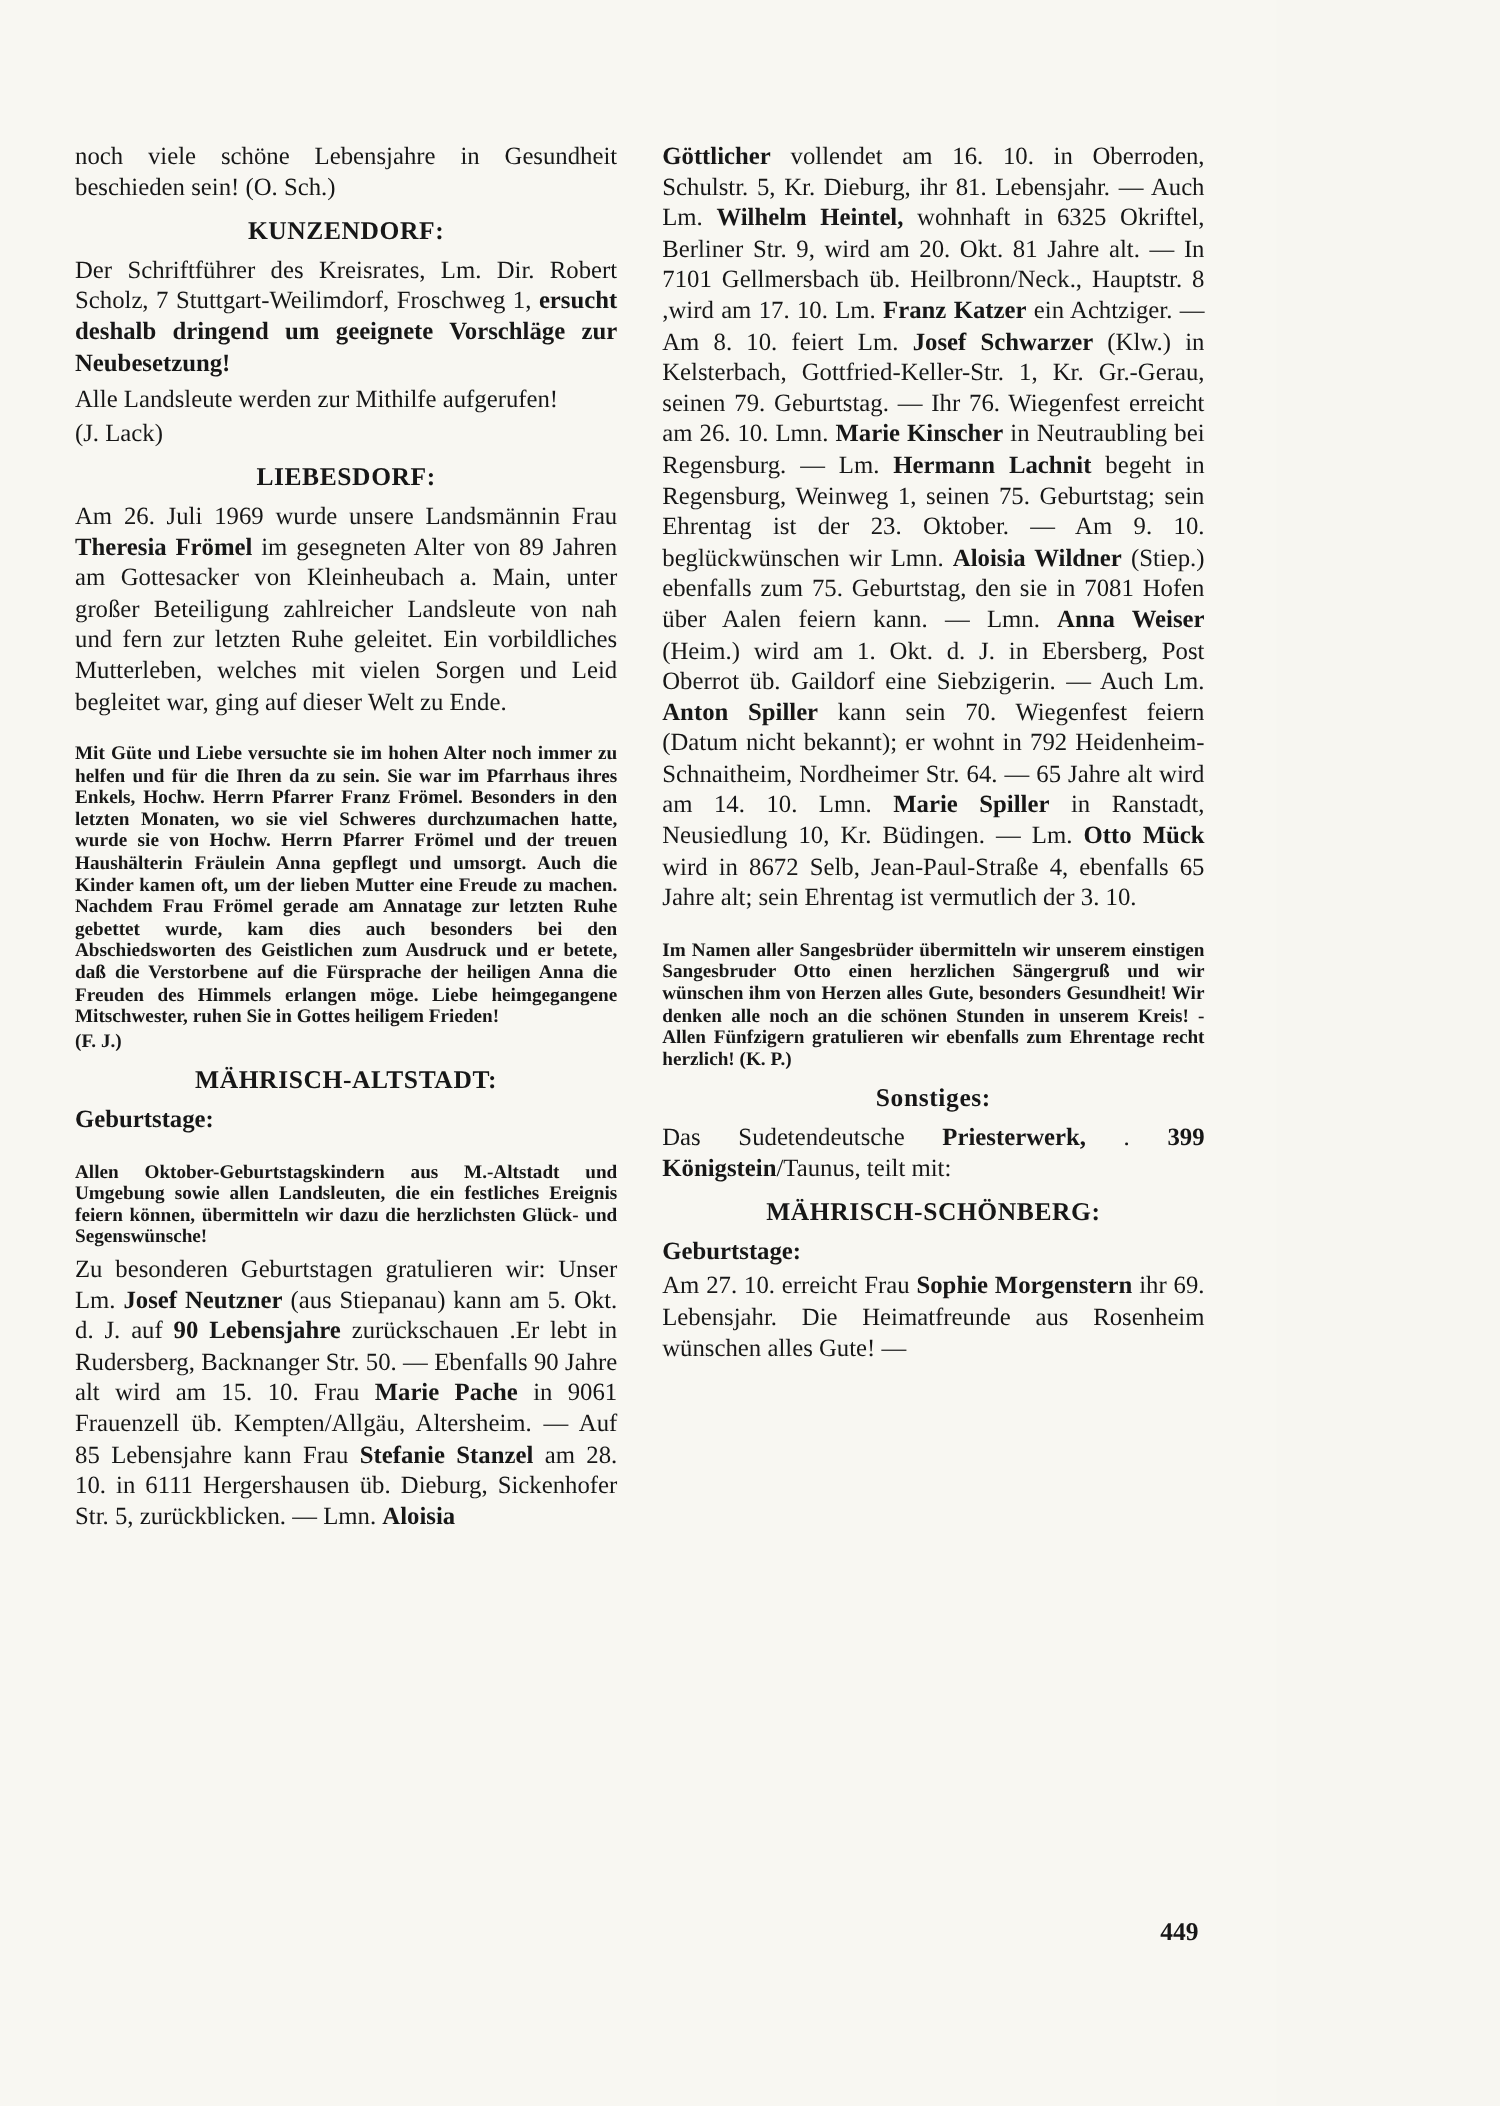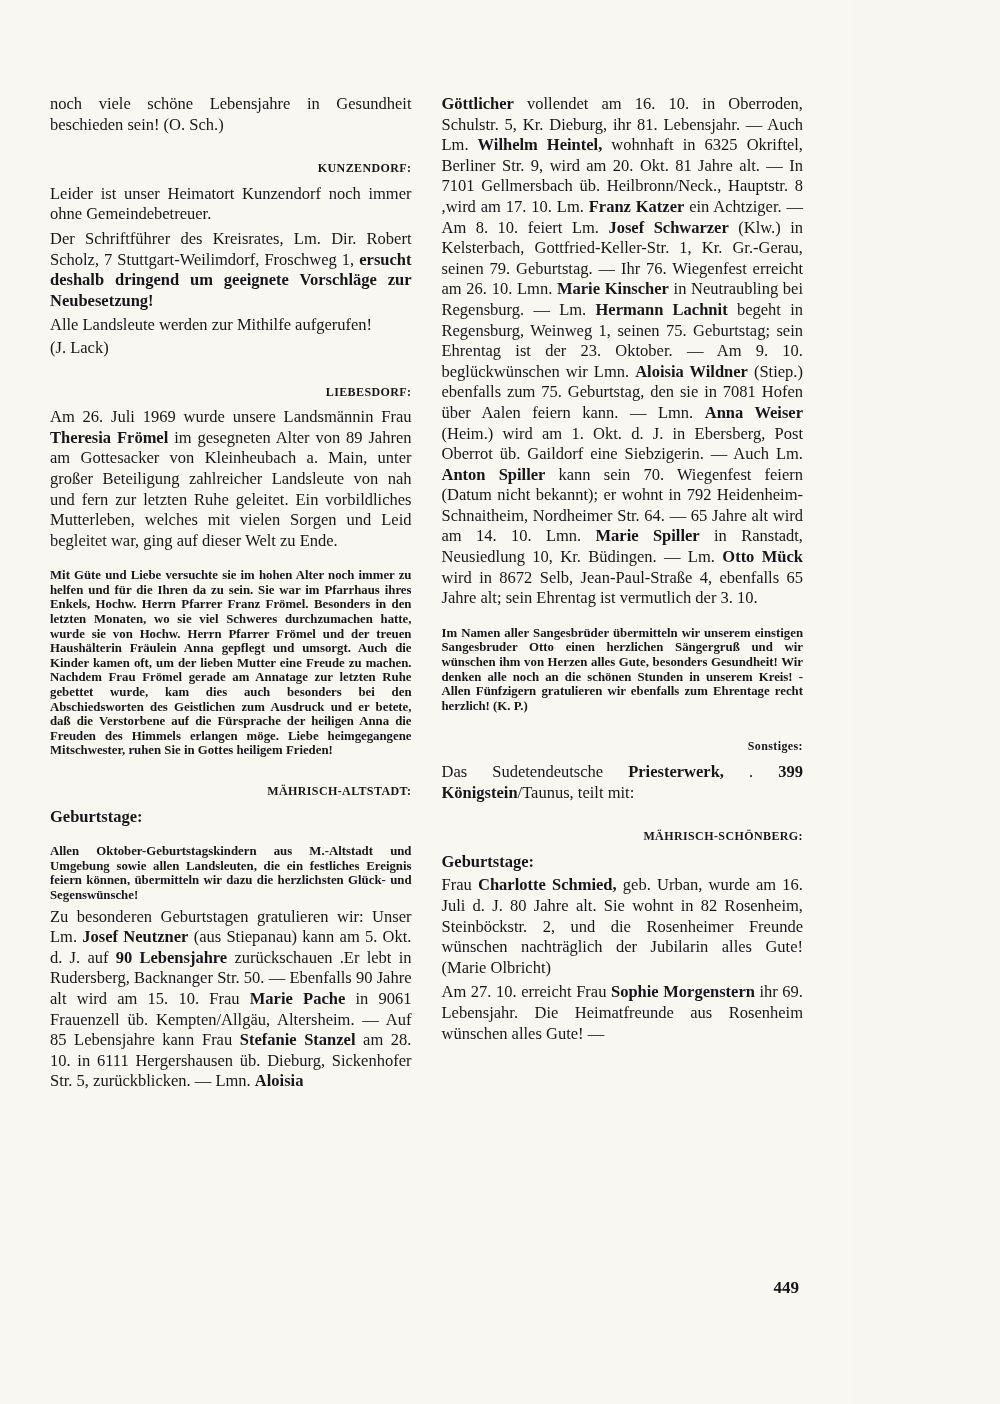--- a/index.html
+++ b/index.html
@@ -23,24 +23,24 @@
   }
   .col { flex: 1 1 0; min-width: 0; }
   .block {
     margin: 0 0 4px 0;
     text-align: justify;
     font-size: 16.5px;
     line-height: 20.6px;
   }
   .heading {
     font-weight: bold;
-    text-align: right;
-    font-size: 12px;
+    text-align: center;
+    font-size: 17px;
     letter-spacing: 0.4px;
-    margin: 23px 0 5px 0;
+    margin: 9px 0 5px 0;
   }
   .subheading {
     font-weight: bold;
     text-align: left;
     margin: 1px 0 3px 0;
   }
   .small {
     font-size: 12.8px;
     line-height: 14.6px;
     font-weight: bold;
@@ -57,37 +57,36 @@
   }
 </style>
 </head>
 <body>
 
 <div class="page">
   <div class="columns">
     <div class="col">
         <p class="block"><span>noch viele schöne Lebensjahre in Gesundheit beschieden sein! (O. Sch.)</span></p>
         <h2 class="block heading"><span class="bold">KUNZENDORF:</span></h2>
-        <p class="block"><span>Leider ist unser Heimatort Kunzendorf noch immer ohne Gemeindebetreuer.</span></p>
         <p class="block"><span>Der Schriftführer des Kreisrates, Lm. Dir. Robert Scholz, 7 Stuttgart-Weilimdorf, Froschweg 1, </span><span class="bold">ersucht deshalb dringend um geeignete Vorschläge zur Neubesetzung!</span></p>
         <p class="block"><span>Alle Landsleute werden zur Mithilfe aufgerufen!</span></p>
         <p class="block right"><span>(J. Lack)</span></p>
         <h2 class="block heading"><span class="bold">LIEBESDORF:</span></h2>
         <p class="block"><span>Am 26. Juli 1969 wurde unsere Landsmännin Frau </span><span class="bold">Theresia Frömel</span><span> im gesegneten Alter von 89 Jahren am Gottesacker von Kleinheubach a. Main, unter großer Beteiligung zahlreicher Landsleute von nah und fern zur letzten Ruhe geleitet. Ein vorbildliches Mutterleben, welches mit vielen Sorgen und Leid begleitet war, ging auf dieser Welt zu Ende.</span></p>
         <p class="block small"><span>Mit Güte und Liebe versuchte sie im hohen Alter noch immer zu helfen und für die Ihren da zu sein. Sie war im Pfarrhaus ihres Enkels, Hochw. Herrn Pfarrer Franz Frömel. Besonders in den letzten Monaten, wo sie viel Schweres durchzumachen hatte, wurde sie von Hochw. Herrn Pfarrer Frömel und der treuen Haushälterin Fräulein Anna gepflegt und umsorgt. Auch die Kinder kamen oft, um der lieben Mutter eine Freude zu machen. Nachdem Frau Frömel gerade am Annatage zur letzten Ruhe gebettet wurde, kam dies auch besonders bei den Abschiedsworten des Geistlichen zum Ausdruck und er betete, daß die Verstorbene auf die Fürsprache der heiligen Anna die Freuden des Himmels erlangen möge. Liebe heimgegangene Mitschwester, ruhen Sie in Gottes heiligem Frieden!</span></p>
+        <p class="block small right"><span>(F. J.)</span></p>
         <h2 class="block heading"><span class="bold">MÄHRISCH-ALTSTADT:</span></h2>
         <p class="block subheading"><span class="bold">Geburtstage:</span></p>
         <p class="block small"><span>Allen Oktober-Geburtstagskindern aus M.-Altstadt und Umgebung sowie allen Landsleuten, die ein festliches Ereignis feiern können, übermitteln wir dazu die herzlichsten Glück- und Segenswünsche!</span></p>
         <p class="block"><span>Zu besonderen Geburtstagen gratulieren wir: Unser Lm. </span><span class="bold">Josef Neutzner</span><span> (aus Stiepanau) kann am 5. Okt. d. J. auf </span><span class="bold">90 Lebensjahre</span><span> zurückschauen .Er lebt in Rudersberg, Backnanger Str. 50. — Ebenfalls 90 Jahre alt wird am 15. 10. Frau </span><span class="bold">Marie Pache</span><span> in 9061 Frauenzell üb. Kempten/Allgäu, Altersheim. — Auf 85 Lebensjahre kann Frau </span><span class="bold">Stefanie Stanzel</span><span> am 28. 10. in 6111 Hergershausen üb. Dieburg, Sickenhofer Str. 5, zurückblicken. — Lmn. </span><span class="bold">Aloisia</span></p>
       </div>
     <div class="col">
         <p class="block"><span class="bold">Göttlicher</span><span> vollendet am 16. 10. in Oberroden, Schulstr. 5, Kr. Dieburg, ihr 81. Lebensjahr. — Auch Lm. </span><span class="bold">Wilhelm Heintel,</span><span> wohnhaft in 6325 Okriftel, Berliner Str. 9, wird am 20. Okt. 81 Jahre alt. — In 7101 Gellmersbach üb. Heilbronn/Neck., Hauptstr. 8 ,wird am 17. 10. Lm. </span><span class="bold">Franz Katzer</span><span> ein Achtziger. — Am 8. 10. feiert Lm. </span><span class="bold">Josef Schwarzer</span><span> (Klw.) in Kelsterbach, Gottfried-Keller-Str. 1, Kr. Gr.-Gerau, seinen 79. Geburtstag. — Ihr 76. Wiegenfest erreicht am 26. 10. Lmn. </span><span class="bold">Marie Kinscher</span><span> in Neutraubling bei Regensburg. — Lm. </span><span class="bold">Hermann Lachnit</span><span> begeht in Regensburg, Weinweg 1, seinen 75. Geburtstag; sein Ehrentag ist der 23. Oktober. — Am 9. 10. beglückwünschen wir Lmn. </span><span class="bold">Aloisia Wildner</span><span> (Stiep.) ebenfalls zum 75. Geburtstag, den sie in 7081 Hofen über Aalen feiern kann. — Lmn. </span><span class="bold">Anna Weiser</span><span> (Heim.) wird am 1. Okt. d. J. in Ebersberg, Post Oberrot üb. Gaildorf eine Siebzigerin. — Auch Lm. </span><span class="bold">Anton Spiller</span><span> kann sein 70. Wiegenfest feiern (Datum nicht bekannt); er wohnt in 792 Heidenheim-Schnaitheim, Nordheimer Str. 64. — 65 Jahre alt wird am 14. 10. Lmn. </span><span class="bold">Marie Spiller</span><span> in Ranstadt, Neusiedlung 10, Kr. Büdingen. — Lm. </span><span class="bold">Otto Mück</span><span> wird in 8672 Selb, Jean-Paul-Straße 4, ebenfalls 65 Jahre alt; sein Ehrentag ist vermutlich der 3. 10.</span></p>
         <p class="block small"><span>Im Namen aller Sangesbrüder übermitteln wir unserem einstigen Sangesbruder Otto einen herzlichen Sängergruß und wir wünschen ihm von Herzen alles Gute, besonders Gesundheit! Wir denken alle noch an die schönen Stunden in unserem Kreis! - Allen Fünfzigern gratulieren wir ebenfalls zum Ehrentage recht herzlich! (K. P.)</span></p>
         <h2 class="block heading"><span class="bold">Sonstiges:</span></h2>
         <p class="block"><span>Das Sudetendeutsche </span><span class="bold">Priesterwerk,</span><span> . </span><span class="bold">399 Königstein</span><span>/Taunus, teilt mit:</span></p>
         <h2 class="block heading"><span class="bold">MÄHRISCH-SCHÖNBERG:</span></h2>
         <p class="block subheading"><span class="bold">Geburtstage:</span></p>
-        <p class="block"><span>Frau </span><span class="bold">Charlotte Schmied,</span><span> geb. Urban, wurde am 16. Juli d. J. 80 Jahre alt. Sie wohnt in 82 Rosenheim, Steinböckstr. 2, und die Rosenheimer Freunde wünschen nachträglich der Jubilarin alles Gute! (Marie Olbricht)</span></p>
         <p class="block"><span>Am 27. 10. erreicht Frau </span><span class="bold">Sophie Morgenstern</span><span> ihr 69. Lebensjahr. Die Heimatfreunde aus Rosenheim wünschen alles Gute! —</span></p>
       </div>
   </div>
   <div class="page-number">449</div>
 </div>
 
 </body></html>

